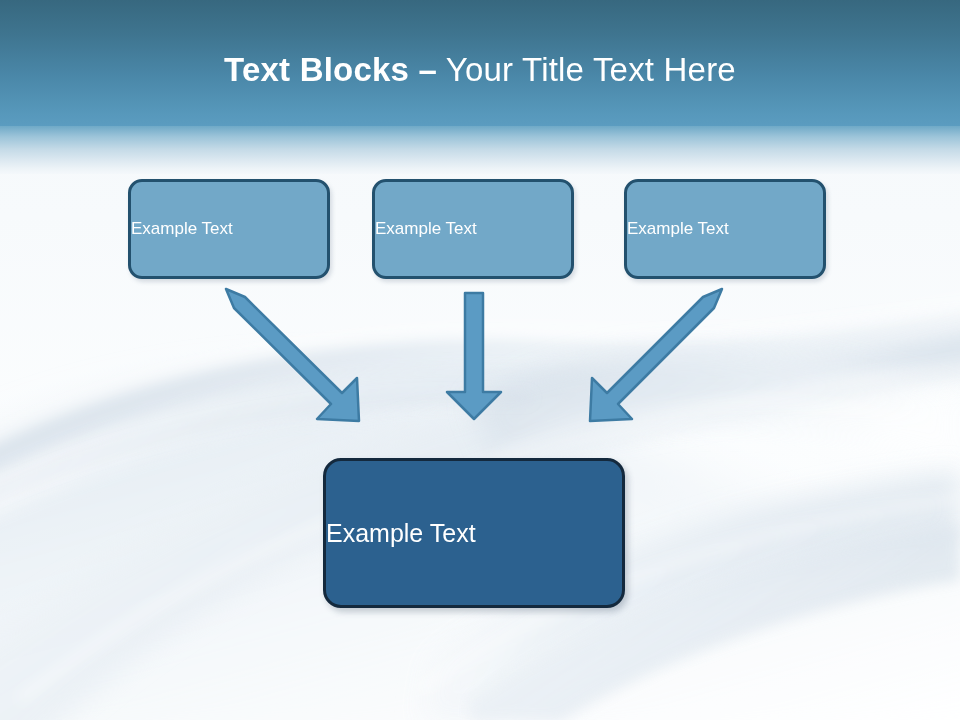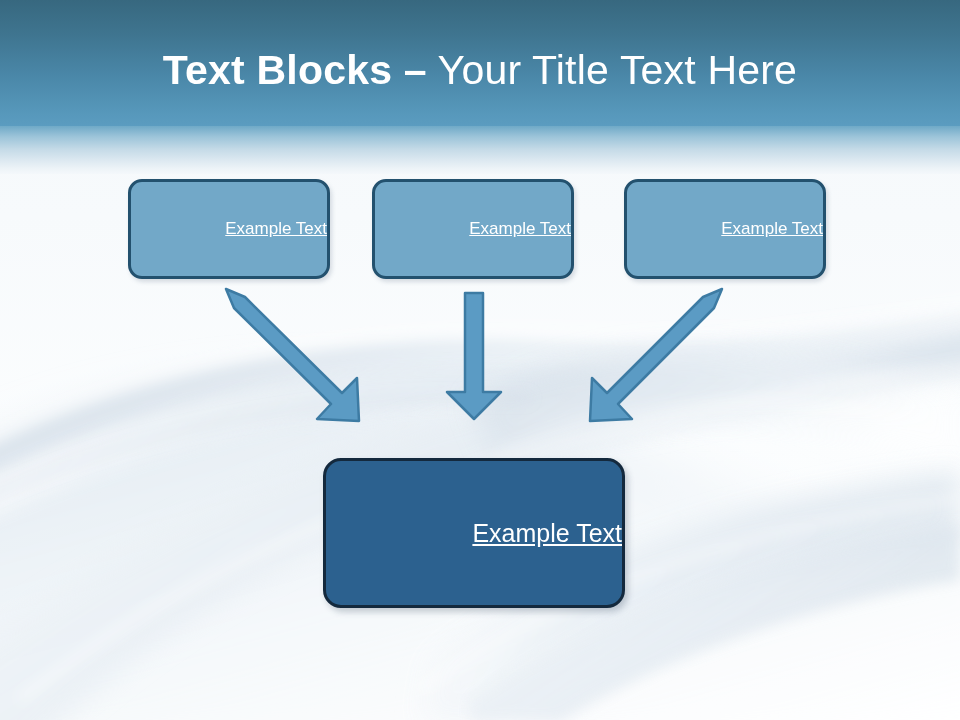--- a/index.html
+++ b/index.html
@@ -60,39 +60,38 @@
         #eef4f8 90%,
         #f4f8fb 100%);
   }
 
   .slide-title {
     position: absolute;
     left: 0; top: 50px;
     width: 960px;
     text-align: center;
     color: #ffffff;
-    font-size: 41px;
+    font-size: 33px;
     line-height: 40px;
     letter-spacing: 0.2px;
     white-space: nowrap;
   }
   .slide-title .t-strong { font-weight: bold; }
   .slide-title .t-light  { font-weight: normal; }
 
   
   .node {
     position: absolute;
     box-sizing: border-box;
     display: flex;
     align-items: center;
-    justify-content: flex-end;
+    justify-content: flex-start;
     color: #ffffff;
     text-align: center;
     border-style: solid;
-    text-decoration: underline;
   }
   .node-top {
     width: 202px;
     height: 100px;
     top: 179px;
     background: #72a8c8;
     border: 3px solid #23516e;
     border-radius: 14px;
     font-size: 17px;
     box-shadow: 2px 3px 4px rgba(90,110,130,0.22);

